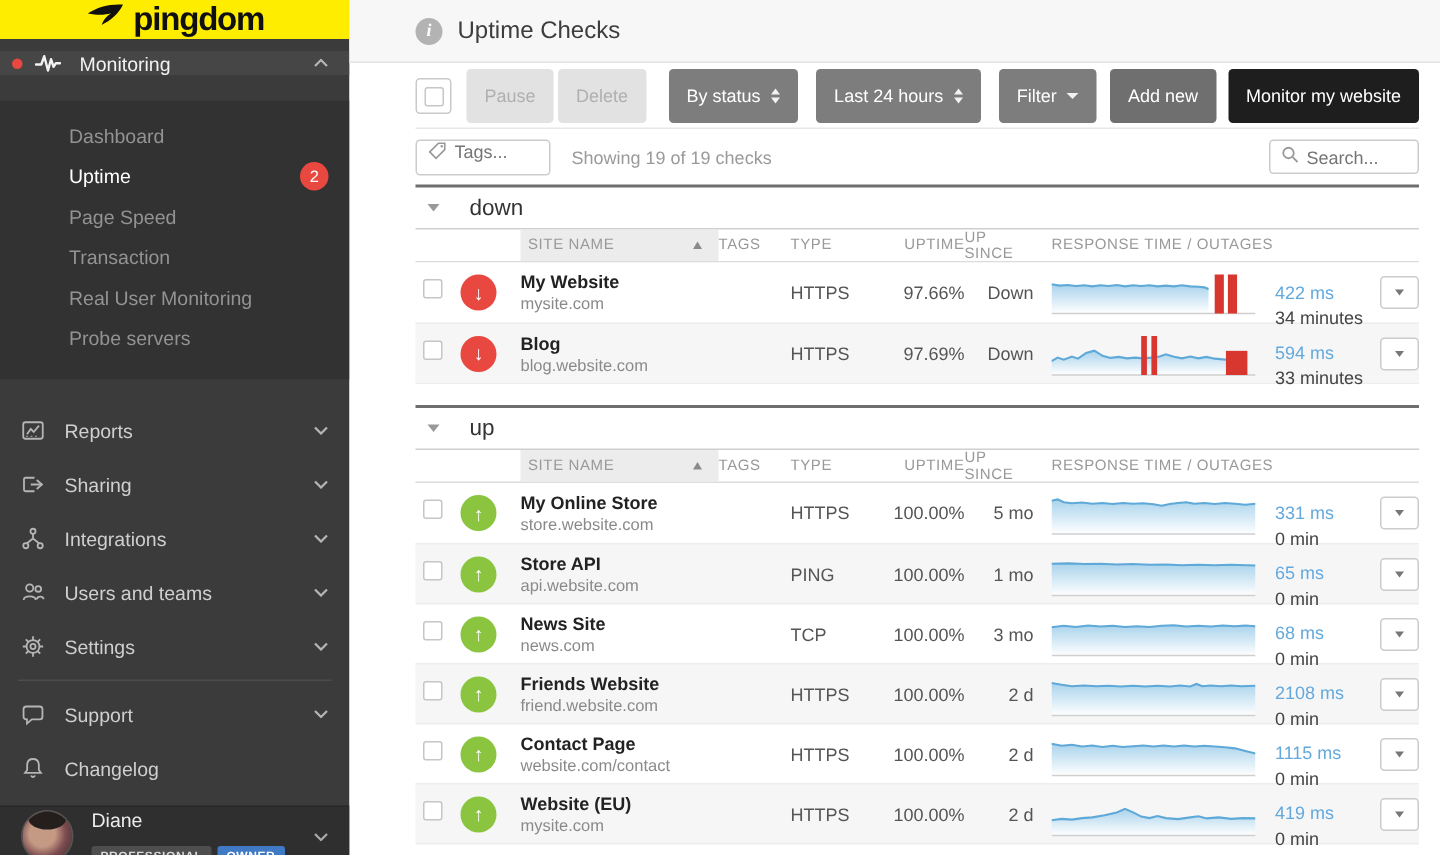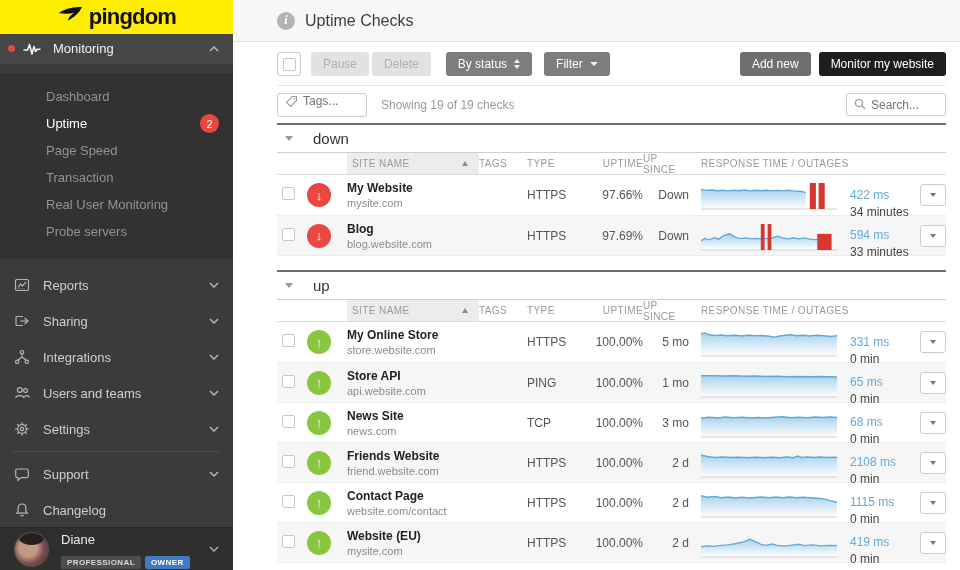--- a/index.html
+++ b/index.html
@@ -1,21 +1,21 @@
 <!DOCTYPE html>
 <html><head>
 <meta charset="utf-8">
 <style>
   * { box-sizing: border-box; margin: 0; padding: 0; }
   html,body { width:960px; height:570px; overflow:hidden; }
   body { font-family:"Liberation Sans", sans-serif; background:#fff; position:relative; }
   .app { display:flex; width:960px; height:570px; }
 
   
-  .sidebar { width:233px; flex-shrink:0; background:#3b3b3b; display:flex; flex-direction:column; }
+  .sidebar { width:233px; flex-shrink:0; background:#3b3b3b; display:flex; flex-direction:column;gap:8px; }
   .logo { height:42px; background:#ffed00; display:flex; align-items:center; justify-content:center; gap:6px; cursor:pointer; }
   .logo-text { font-size:22px; font-weight:bold; color:#101010; letter-spacing:-0.8px; }
   .nav-monitoring { height:38px; background:#464646; display:flex; align-items:center; padding:0 14px 0 8px; color:#f2f2f2; font-size:13px; }
   .red-dot { width:7px; height:7px; border-radius:50%; background:#e8483f; margin-right:7px; }
   .nav-icon { width:20px; display:flex; justify-content:center; margin-right:11px; }
   .chev { margin-left:auto; display:flex; }
   .submenu { background:#323232; padding:10px 0 14px;margin-top:9px; }
   .submenu-item { height:27px; display:flex; align-items:center; padding-left:46px; padding-right:14px; color:#939393; font-size:13px; position:relative; cursor:pointer; }
   .submenu-item.active { color:#ffffff; }
   .badge-red { margin-left:auto; background:#e8483f; color:#fff; min-width:19px; height:19px; border-radius:50%; font-size:11px; display:flex; align-items:center; justify-content:center; }
@@ -34,21 +34,21 @@
   
   .main { flex:1; display:flex; flex-direction:column; position:relative; background:#fff; }
   .main-header { height:42px; background:#f7f7f7; border-bottom:1px solid #e2e2e2; display:flex; align-items:center; padding-left:44px; gap:10px; flex-shrink:0; }
   .info-circle { width:18px; height:18px; border-radius:50%; background:#b3b3b3; color:#fff; display:flex; align-items:center; justify-content:center;
                  font-family:"Liberation Serif", serif; font-style:italic; font-weight:bold; font-size:12px; }
   .page-title { font-size:16px; color:#3d3d3d; }
 
   .toolbar { display:flex; align-items:center; margin-top:10px; padding:0 44px; height:24px; flex-shrink:0; }
   .check-btn { width:24px; height:24px; background:#fff; border:1px solid #c9c9c9; border-radius:3px; display:flex; align-items:center; justify-content:center; margin-right:10px; cursor:pointer; }
   .cb { width:13px; height:13px; border:1px solid #c6c6c6; border-radius:2px; background:#fff; display:inline-block; }
-  .btn { height:24px; border:none; border-radius:3px; font-size:12px; font-family:inherit; padding:0 12px; display:inline-flex; align-items:center; gap:7px; cursor:pointer; }
+  .btn { height:36px; border:none; border-radius:3px; font-size:12px; font-family:inherit; padding:0 12px; display:inline-flex; align-items:center; gap:7px; cursor:pointer; }
   .btn-disabled { background:#e2e2e2; color:#b0b0b0; margin-right:3px; }
   .btn-gray { background:#7d7d7d; color:#fff; margin-left:12px; }
   .btn-addnew { background:#6f6f6f; color:#fff; }
   .btn-monitor { background:#1e1e1e; color:#fff; margin-left:8px; }
   .toolbar-right { margin-left:auto; display:flex; }
   .updown { display:inline-flex; flex-direction:column; gap:2px; }
   .updown i { width:0; height:0; border-left:3px solid transparent; border-right:3px solid transparent; }
   .updown .u { border-bottom:4px solid rgba(255,255,255,.9); }
   .updown .d { border-top:4px solid rgba(255,255,255,.9); }
   .caret-w { width:0; height:0; border-left:4px solid transparent; border-right:4px solid transparent; border-top:4px solid rgba(255,255,255,.9); }
@@ -304,20 +304,27 @@
       <button class="btn btn-disabled">Pause</button>
       <button class="btn btn-disabled">Delete</button>
       <button class="btn btn-gray">
         <span>By status</span>
         <span class="updown">
             <i class="u"></i>
             <i class="d"></i>
           </span>
       </button>
       <button class="btn btn-gray">
+        <span>Last 24 hours</span>
+        <span class="updown">
+            <i class="u"></i>
+            <i class="d"></i>
+          </span>
+      </button>
+      <button class="btn btn-gray">
         <span>Filter</span>
         <span class="caret-w"></span>
       </button>
       <span class="toolbar-right">
         <button class="btn btn-addnew">Add new</button>
         <button class="btn btn-monitor">Monitor my website</button>
       </span>
     </div>
     <div class="toolbar-sep"></div>
 

